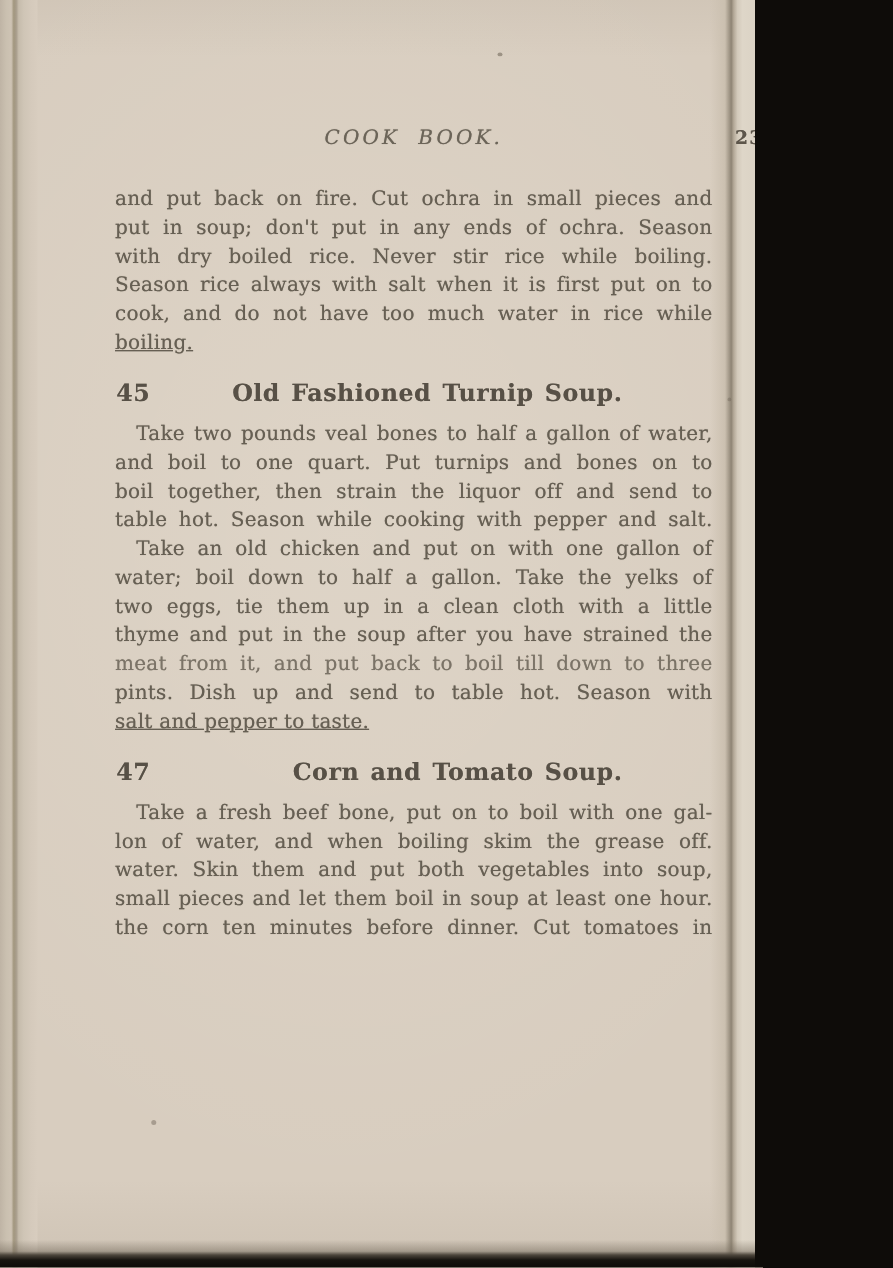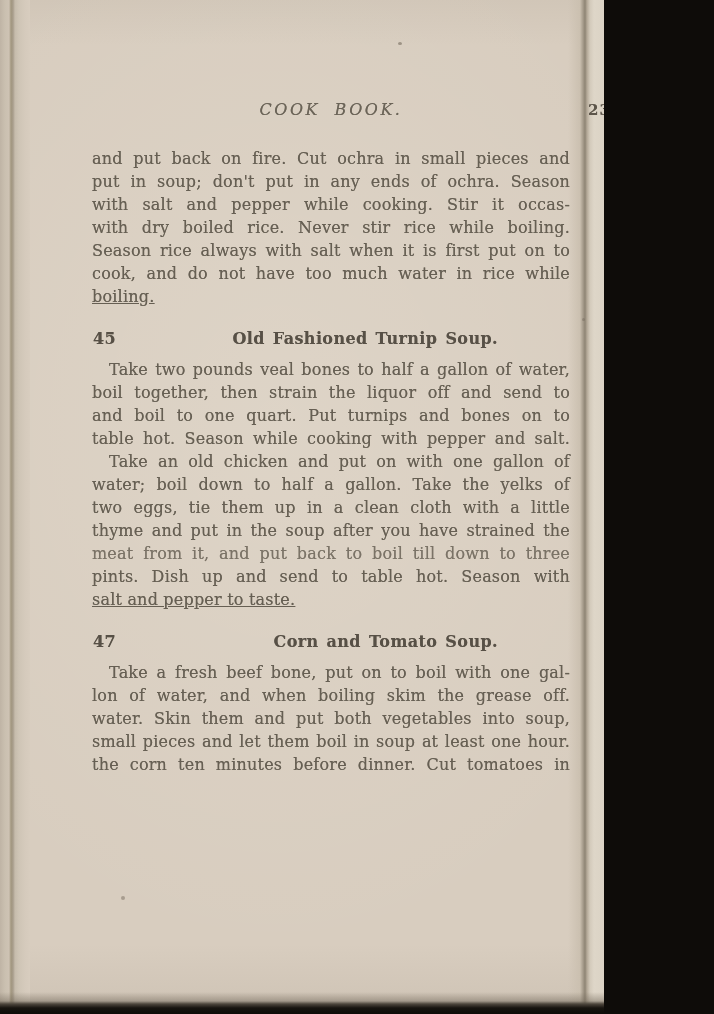--- a/index.html
+++ b/index.html
@@ -74,21 +74,21 @@
     height: 23px;
     text-align: justify;
     text-align-last: justify;
     white-space: normal;
   }
   .body-line.short-last { text-align-last: left; text-decoration: underline; }
   .body-line.indent { padding-left: 17px; }
   .section-heading {
     position: relative; height: 23px;
     margin: 19px 0 8px 0;
-    font-size: 16px; font-weight: bold;
+    font-size: 19px; font-weight: bold;
     color: #575046;
     letter-spacing: 0.4px; word-spacing: 2px;
     text-shadow: 0 0 0.5px rgba(87,80,70,0.55);
   }
   .section-number { position: absolute; left: 1px; top: 0; }
   .section-title {
     position: absolute; left: 0; top: 0; width: 406px;
     text-align: right;
   }
   
@@ -111,36 +111,35 @@
 
   <div class="running-header">
     <span class="running-title">COOK BOOK.</span>
     <span class="folio">23</span>
   </div>
 
   <div class="content">
     <div class="paragraph" id="intro-paragraph">
         <div class="body-line">and put back on fire. Cut ochra in small pieces and</div>
         <div class="body-line">put in soup; don't put in any ends of ochra. Season</div>
-        <div class="body-line">with salt and pepper while cooking. Stir it occas-</div>
         <div class="body-line">with dry boiled rice. Never stir rice while boiling.</div>
         <div class="body-line">Season rice always with salt when it is first put on to</div>
         <div class="body-line">cook, and do not have too much water in rice while</div>
         <div class="body-line short-last">boiling.</div>
       </div>
     <div id="sections-container">
         <div class="section" data-section="45">
           <div class="section-heading">
             <span class="section-number">45</span>
             <span class="section-title">Old Fashioned Turnip Soup.</span>
           </div>
           <div class="paragraph">
             <div class="body-line indent">Take two pounds veal bones to half a gallon of water,</div>
+            <div class="body-line">and boil to one quart. Put turnips and bones on to</div>
             <div class="body-line">boil together, then strain the liquor off and send to</div>
-            <div class="body-line">and boil to one quart. Put turnips and bones on to</div>
             <div class="body-line">table hot. Season while cooking with pepper and salt.</div>
           </div>
         </div>
         <div class="section" data-section="46">
           <div class="paragraph">
             <div class="body-line indent">Take an old chicken and put on with one gallon of</div>
             <div class="body-line">water; boil down to half a gallon. Take the yelks of</div>
             <div class="body-line">two eggs, tie them up in a clean cloth with a little</div>
             <div class="body-line">thyme and put in the soup after you have strained the</div>
             <div class="body-line">meat from it, and put back to boil till down to three</div>

